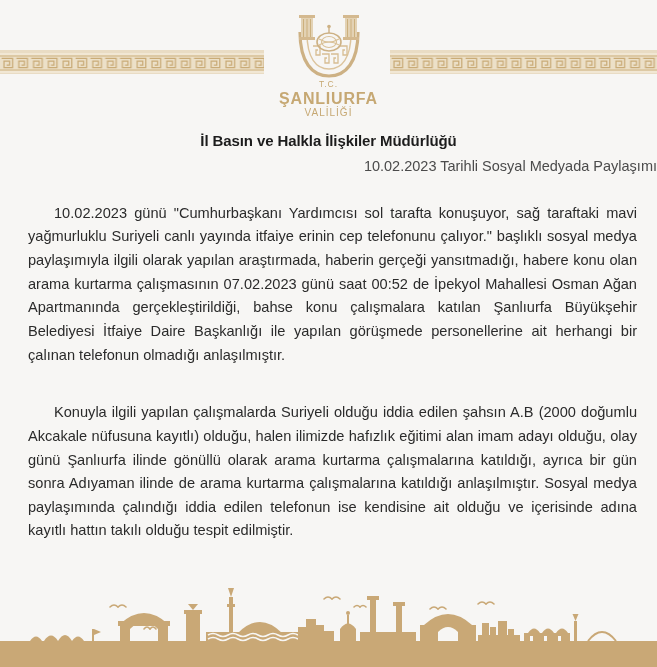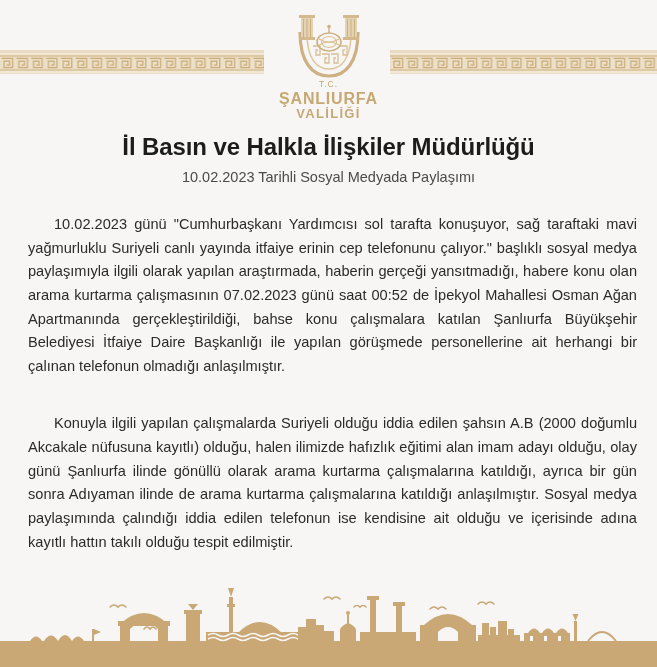--- a/index.html
+++ b/index.html
@@ -68,46 +68,47 @@
   }
   .emblem svg { display: block; margin: 0 auto; }
 
   .emblem-text {
     color: #c6a873;
     letter-spacing: .06em;
     line-height: 1.12;
   }
   .emblem-tc      { font-size: 8.5px; font-weight: 400; letter-spacing: .12em; }
   .emblem-city    { font-size: 16px; font-weight: 700; letter-spacing: .05em; }
-  .emblem-office  { font-size: 13px; font-weight: 700; letter-spacing: .1em; }
+  .emblem-office  { font-size: 10px; font-weight: 400; letter-spacing: .1em; }
 
   
   .titles {
     text-align: center;
     margin-top: 20px;
   }
   .title-main {
-    font-size: 24px;
+    font-size: 15px;
     font-weight: 700;
     color: #1c1c1c;
     letter-spacing: -.1px;
     line-height: 1.25;
   }
   .title-sub {
     font-size: 16px;
     font-weight: 400;
     color: #262626;
     margin-top: 6px;
     letter-spacing: .1px;
   }
   .title-date {
     font-size: 14.5px;
     font-weight: 400;
     color: #4b4b4b;
     margin-top: 7px;
+    text-align: right;
   }
 
   
   .body-wrap {
     margin: 28px 20px 0 28px;
   }
   .para {
     font-size: 14.6px;
     line-height: 1.62;
     color: #2b2b2b;

